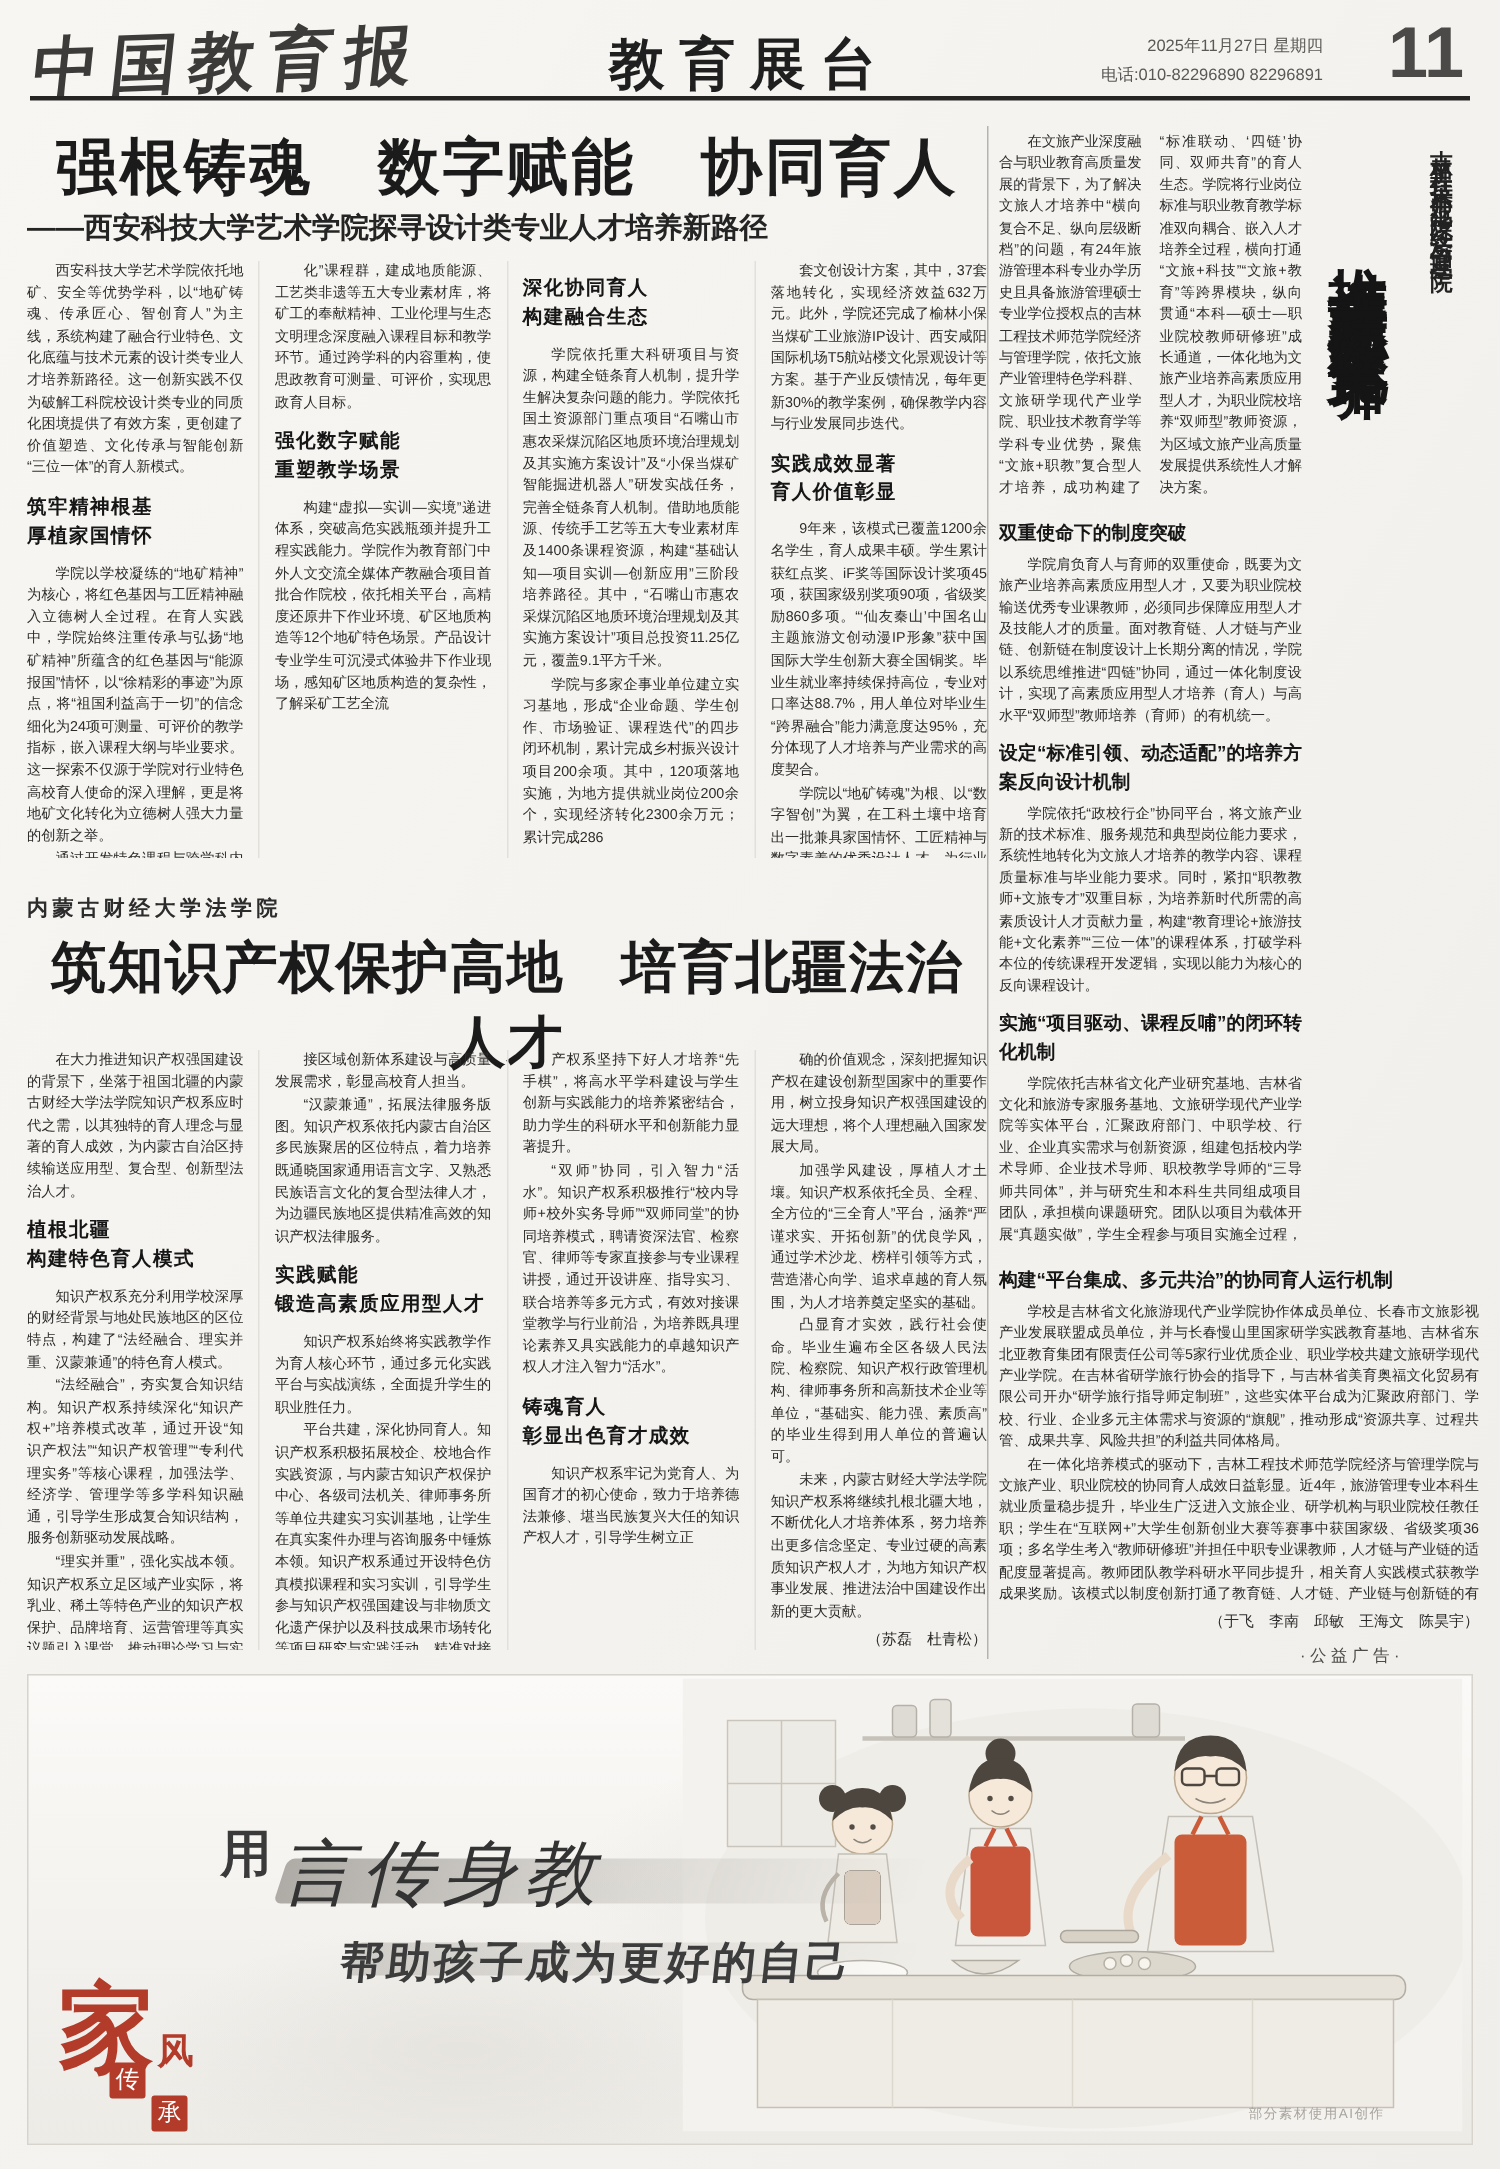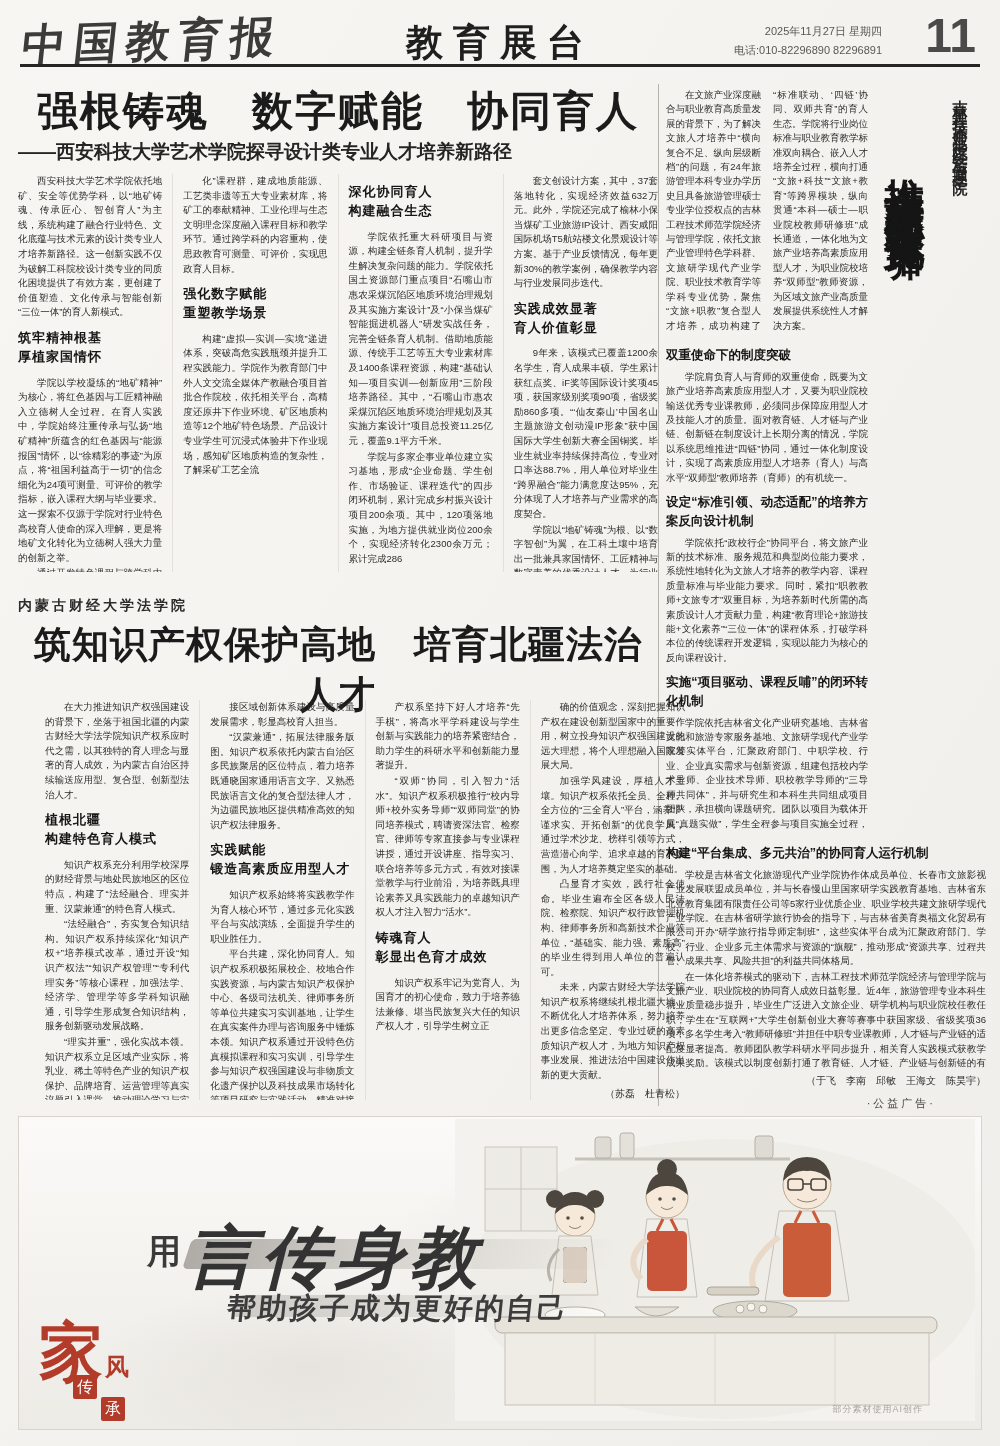--- a/index.html
+++ b/index.html
@@ -32,21 +32,21 @@
   .blk-by { text-align:right; font-size:10px; margin-top:5px; }
 
   
   .a1-headline { left:18px; top:84px; width:640px; text-align:center; font-size:41px; font-weight:900;
                  color:#1b1b1b; letter-spacing:2px; }
   .a1-subtitle { left:18px; top:139px; width:640px; text-align:left; font-size:19px; font-weight:600; color:#242424; }
   .a1-cols { left:18px; top:174px; width:640px; height:398px; }
   .a2-kicker { left:18px; top:597px; width:640px; text-align:left; font-size:14px; font-weight:bold; letter-spacing:3px; }
   .a2-headline { left:18px; top:620px; width:640px; text-align:center; font-size:37px; font-weight:900;
                  color:#1b1b1b; letter-spacing:1px; }
-  .a2-cols { left:18px; top:700px; width:640px; height:400px;margin-left:27px; }
+  .a2-cols { left:18px; top:700px; width:640px; height:400px; }
 
   
   .a3-intro { left:666px; top:88px; width:202px; height:248px; column-count:2; column-gap:12px;
               overflow:hidden; font-size:9.5px; line-height:14.4px; text-align:justify; }
   .a3-wide { left:666px; top:338px; width:202px; height:494px; overflow:hidden;
              font-size:9.5px; line-height:14.4px; text-align:justify; }
   .a3-kicker-v { left:950px; top:88px; height:440px; writing-mode:vertical-rl; font-size:15px;
                  font-weight:bold; letter-spacing:5px; color:#222; }
   .a3-headline-v { left:878px; top:146px; height:692px; writing-mode:vertical-rl; font-size:40px;
                    font-weight:900; letter-spacing:4px; color:#151515; }
@@ -63,21 +63,21 @@
                    radial-gradient(ellipse 300px 120px at 30% 80%, rgba(190,186,178,.2), transparent 70%); }
   .ad-illu { position:absolute; right:6px; top:2px; }
   .brush1 { position:absolute; left:168px; top:122px; width:430px; height:30px; border-radius:5px;
             background:linear-gradient(90deg, rgba(105,100,93,.5), rgba(160,155,147,.28) 55%, rgba(200,196,188,0));
             transform:skewX(-18deg); }
   .brush2 { position:absolute; left:215px; top:178px; width:380px; height:22px; border-radius:4px;
             background:linear-gradient(90deg, rgba(130,125,118,.30), rgba(200,196,188,0));
             transform:skewX(-18deg); }
   .ad-slogan { position:absolute; left:128px; top:96px; color:#3a3a3a; white-space:nowrap; }
   .ad-slogan .pre { font-size:34px; font-weight:900; vertical-align:18px; margin-right:6px; }
-  .ad-slogan .main { font-family:"Liberation Serif",serif; font-weight:700; font-size:68px;
+  .ad-slogan .main { font-family:"Liberation Serif",serif; font-weight:400; font-size:48px;
                      letter-spacing:6px; font-style:italic; color:#333; }
   .ad-slogan2 { position:absolute; left:208px; top:172px; font-size:29px; font-weight:900;
                 transform:skewX(-6deg); color:#3c3c3c; letter-spacing:2px; }
   .seal { position:absolute; left:20px; top:192px; width:130px; height:115px; }
   .seal .c1 { position:absolute; left:0; top:0; font-family:"Liberation Serif",serif; font-weight:bold;
               font-size:64px; color:#b23b2a; }
   .seal .c2 { position:absolute; left:66px; top:42px; font-family:"Liberation Serif",serif; font-weight:bold;
               font-size:24px; color:#b23b2a; }
   .seal .blockchar { position:absolute; width:24px; height:24px; background:#b23b2a; color:#fff;
               font-size:16px; line-height:24px; text-align:center; border-radius:2px; }

